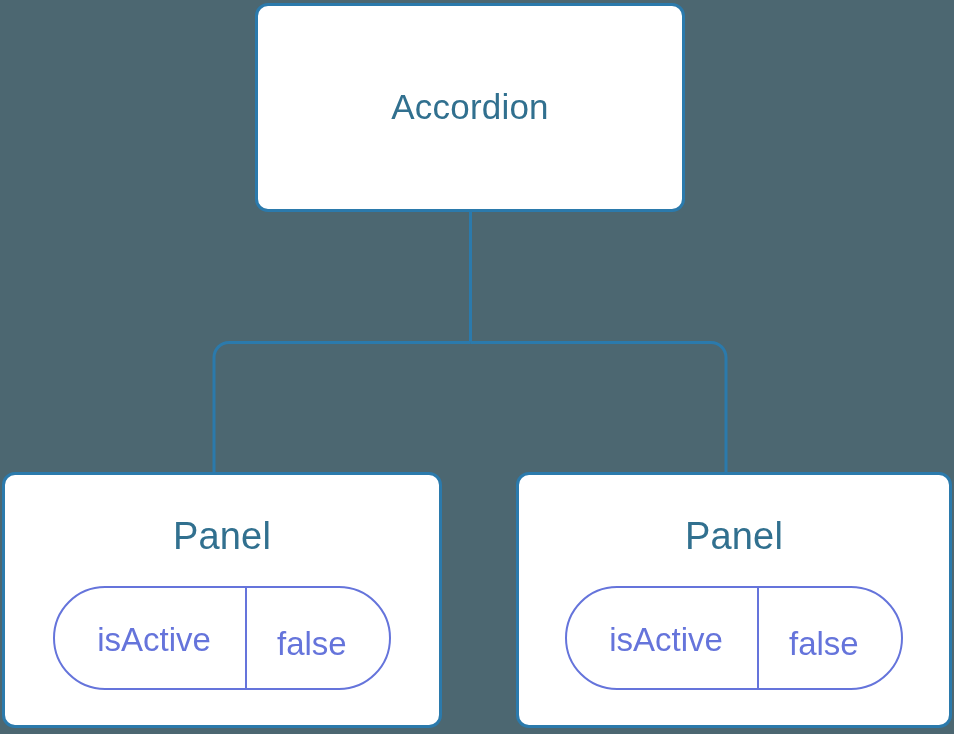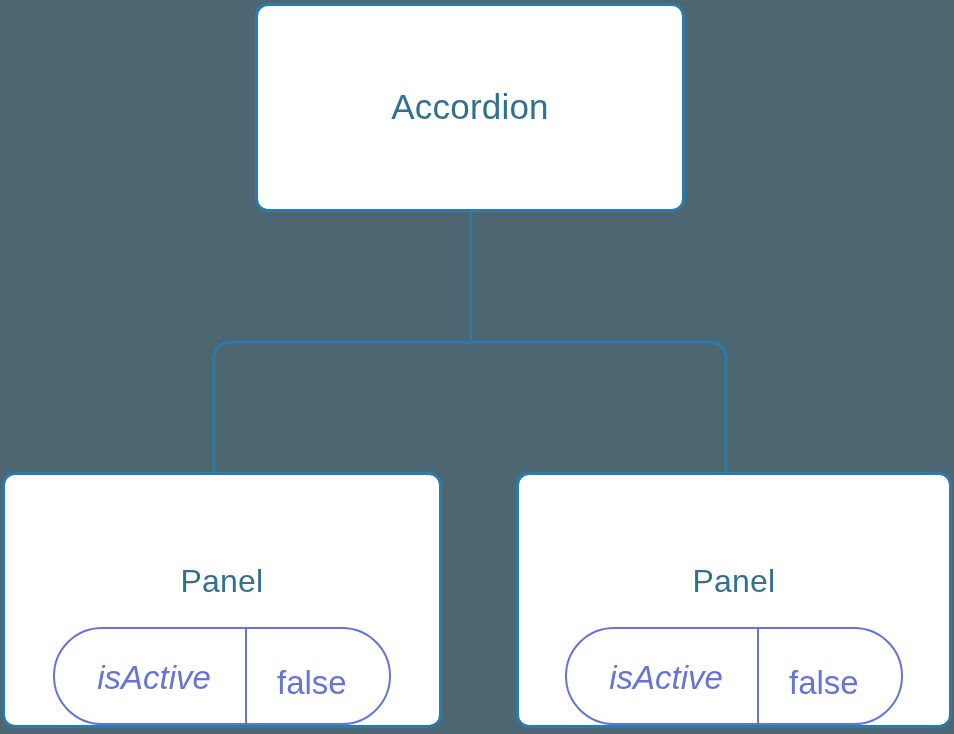--- a/index.html
+++ b/index.html
@@ -66,22 +66,21 @@
   .node-title {
     color: #31708f;
     font-size: 35px;
     line-height: 1.1;
     font-weight: 400;
     letter-spacing: 0.2px;
     white-space: nowrap;
   }
   .node-child-left .node-title,
   .node-child-right .node-title {
-    font-size: 32px;
-    margin-top: 48px;
+    font-size: 38px;
   }
 
   
   .state-pill {
     margin-top: 28px;
     display: flex;
     align-items: stretch;
     height: 104px;
     border: 2px solid #6574db;
     border-radius: 52px;
@@ -96,21 +95,20 @@
     justify-content: center;
     color: #6574db;
     font-size: 33px;
     line-height: 1;
     white-space: nowrap;
     box-sizing: border-box;
   }
   .state-key {
     padding: 3px 34px 0 42px;
     border-right: 2px solid #6574db;
-    font-style: italic;
   }
   .state-val {
     padding: 12px 42px 0 30px;
   }
 </style>
 </head>
 <body>
 
 <div id="stage">
 

